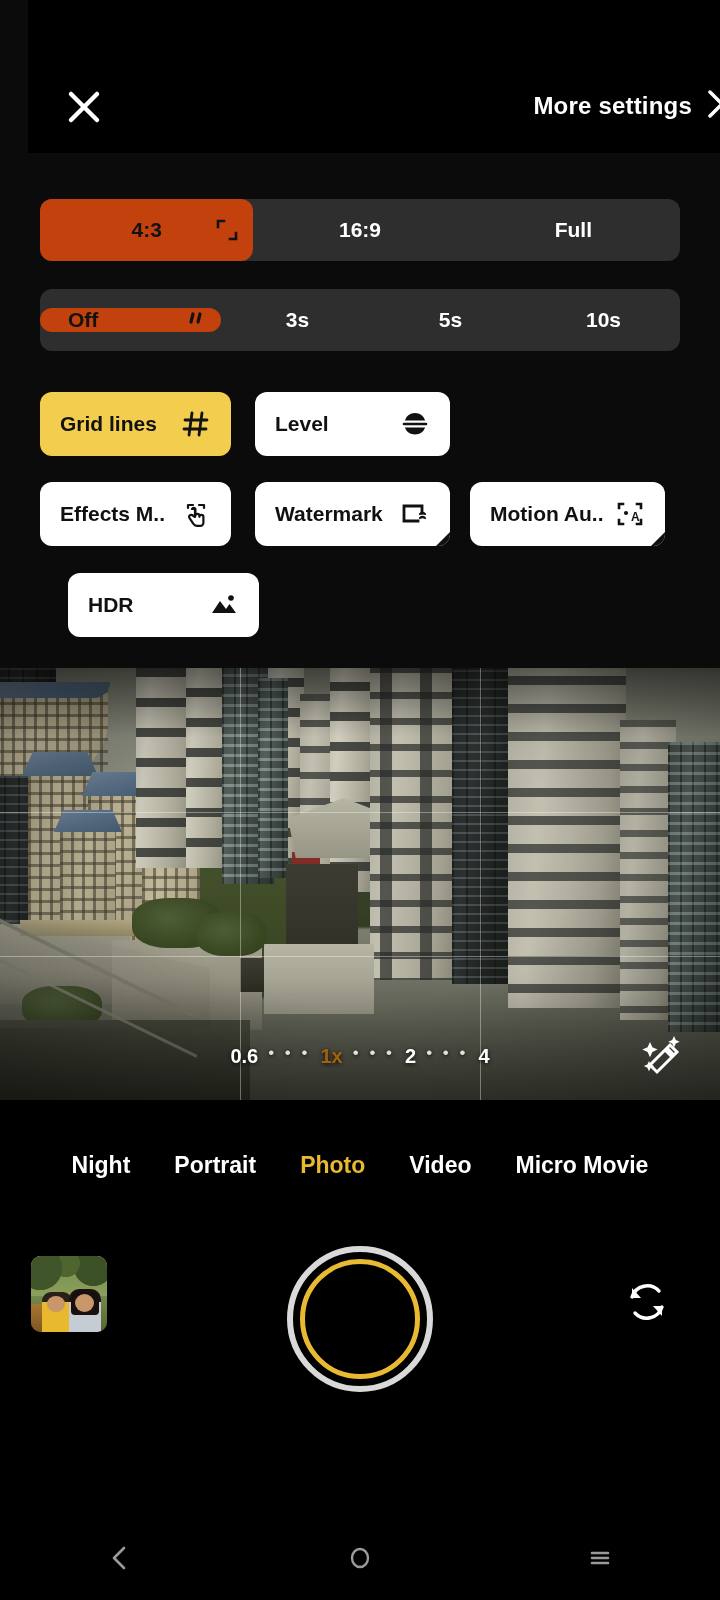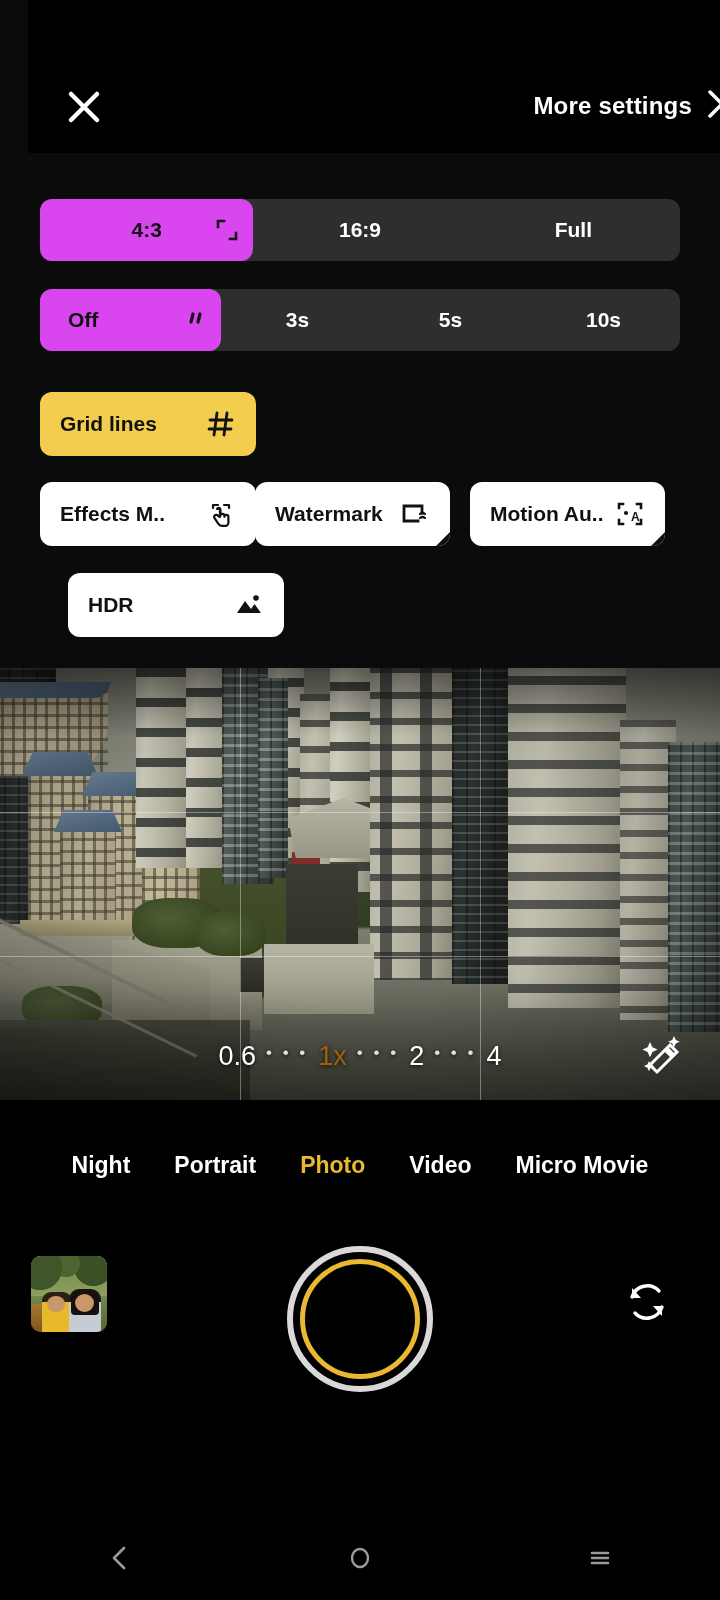--- a/index.html
+++ b/index.html
@@ -150,21 +150,21 @@
   .grid .gv { width:1px; top:0; bottom:0; }
   .grid .gh { height:1px; left:0; right:0; }
 
   
   .zoombar {
     position:absolute; left:0; top:1032px; width:720px; height:48px;
     display:flex; align-items:center; justify-content:center; gap:0;
     pointer-events:none;
   }
   .zoombar .z {
-    font-size:27px; font-weight:normal; color:#fff;
+    font-size:20px; font-weight:bold; color:#fff;
     text-shadow:0 1px 4px rgba(0,0,0,.85);
     padding:0 4px;
     text-align:center;
   }
   .zoombar .z.active { color:#a16207; }
   .zoombar .dots {
     color:rgba(255,255,255,.85); font-size:17px; letter-spacing:3px;
     padding:0 6px; text-shadow:0 1px 4px rgba(0,0,0,.8);
     position:relative; top:-3px;
   }
@@ -197,28 +197,28 @@
     font-size:24px; font-weight:bold; color:#fff; letter-spacing:.2px;
   }
 
   
   .seg {
     position:absolute; left:40px; width:640px; height:62px;
     background:#2e2e2e; border-radius:12px;
     display:flex; align-items:stretch;
   }
   .seg-row1 { top:199px; }
-  .seg-row2 { top:289px; }
+  .seg-row2 { top:289px;align-items:center; }
   .seg-item {
     flex:1; display:flex; align-items:center; justify-content:center;
     position:relative; border-radius:12px;
     font-size:21px; font-weight:bold; color:#fff;
     cursor:pointer;
   }
-  .seg-item.sel { background:#d946ef; color:#121212; }
+  .seg-item.sel { background:#c2410c; color:#121212; }
   .seg-item .seg-ico {
     position:absolute; right:14px; top:50%; transform:translateY(-50%);
     display:flex; align-items:center;
   }
 
   
   .chip {
     position:absolute; height:64px; border-radius:12px;
     background:#fff; color:#111;
     display:flex; align-items:center; justify-content:space-between;
@@ -231,21 +231,21 @@
   .corner-tri {
     position:absolute; right:0; bottom:0;
     width:0; height:0;
     border-left:14px solid transparent;
     border-bottom:14px solid #111;
   }
 
   .c-r1 { top:392px; }
   .c-r2 { top:482px; }
   .c-r3 { top:573px;margin-left:28px; }
-  .c-c1 { left:40px; width:216px; }
+  .c-c1 { left:40px; width:191px; }
   .c-c2 { left:255px; width:195px; }
   .c-c3 { left:470px; width:195px; }
 
   
   .modes {
     position:absolute; left:0; top:1140px; width:720px; height:50px;
     display:flex; align-items:center; justify-content:center; gap:44px;
   }
   .mode {
     font-size:23px; font-weight:bold; color:#fff; cursor:pointer; white-space:nowrap;
@@ -516,20 +516,30 @@
     </div>
 
     <div class="chip sel c-r1 c-c1">
       <span>Grid lines</span>
       <span class="chip-ico">
         <svg width="28" height="28" viewBox="0 0 28 28">
           <path d="M10 3 L7 25 M20 3 L17 25 M3 10 H25 M2 19 H24" stroke="#121212" stroke-width="2.8" stroke-linecap="round"></path>
         </svg>
       </span>
     </div>
+    <div class="chip c-r1 c-c2">
+      <span>Level</span>
+      <span class="chip-ico">
+        <svg width="28" height="28" viewBox="0 0 28 28">
+          <path d="M14 3 A11 11 0 0 1 24.2 10.4 H3.8 A11 11 0 0 1 14 3 Z" fill="#111"></path>
+          <path d="M3.8 17.6 H24.2 A11 11 0 0 1 3.8 17.6 Z" fill="#111"></path>
+          <path d="M3 14 H25" stroke="#111" stroke-width="2.6" stroke-linecap="round"></path>
+        </svg>
+      </span>
+    </div>
 
     <div class="chip c-r2 c-c1">
       <span>Effects M..</span>
       <span class="chip-ico">
         <svg width="28" height="28" viewBox="0 0 28 28">
           <path d="M7 5 h4 M17 5 h4 M6 8 v-3 M22 8 v-3" stroke="#111" stroke-width="2.2" stroke-linecap="round"></path>
           <path d="M13 9 v8 l-3 -2 a2 2 0 0 0 -2.6 2.8 l4 6 a4 4 0 0 0 3.4 2 h3.6 a3 3 0 0 0 3 -3 v-6 a2 2 0 0 0 -4 0 v-1 a2 2 0 0 0 -4 0 v-6.8 a1.8 1.8 0 0 0 -3.4 0 Z" fill="none" stroke="#111" stroke-width="2.2" stroke-linejoin="round"></path>
         </svg>
       </span>
     </div>

